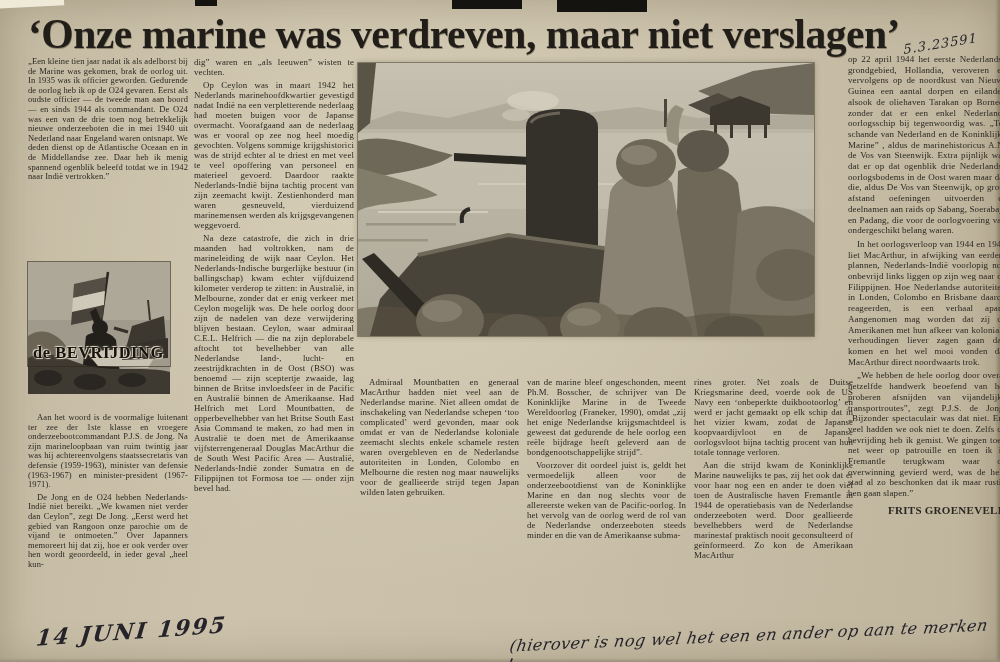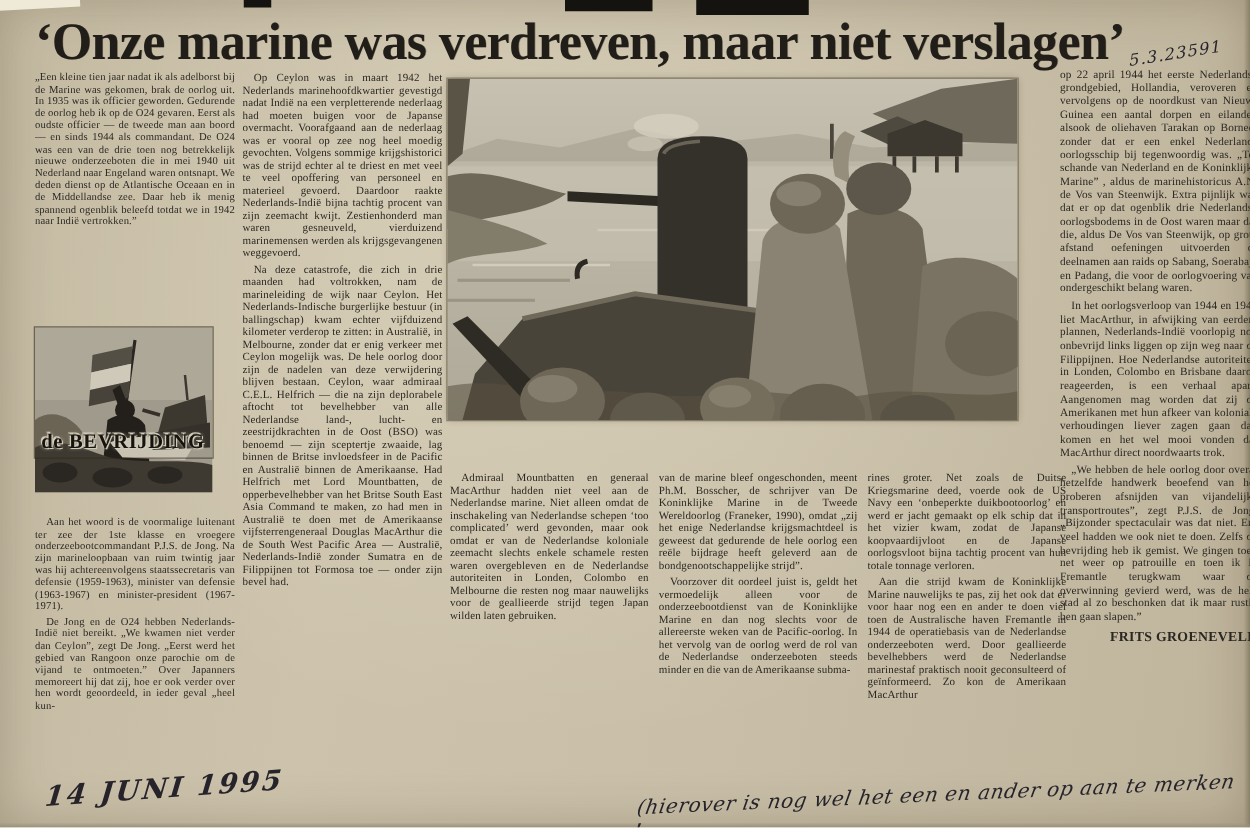--- a/index.html
+++ b/index.html
@@ -111,20 +111,21 @@
     </svg>
     <div class="inset-label">de BEVRIJDING</div>
   </div>
 
   <div class="col c1b">
     <p>Aan het woord is de voormalige luitenant ter zee der 1ste klasse en vroegere onderzeebootcommandant P.J.S. de Jong. Na zijn marineloopbaan van ruim twintig jaar was hij achtereenvolgens staatssecretaris van defensie (1959-1963), minister van defensie (1963-1967) en minister-president (1967-1971).</p>
     <p>De Jong en de O24 hebben Nederlands-Indië niet bereikt. „We kwamen niet verder dan Ceylon”, zegt De Jong. „Eerst werd het gebied van Rangoon onze parochie om de vijand te ontmoeten.” Over Japanners memoreert hij dat zij, hoe er ook verder over hen wordt geoordeeld, in ieder geval „heel kun-</p>
   </div>
 
   <div class="col c2">
+    <p class="cont">dig” waren en „als leeuwen” wisten te vechten.</p>
     <p>Op Ceylon was in maart 1942 het Nederlands marinehoofdkwartier gevestigd nadat Indië na een verpletterende nederlaag had moeten buigen voor de Japanse overmacht. Voorafgaand aan de nederlaag was er vooral op zee nog heel moedig gevochten. Volgens sommige krijgshistorici was de strijd echter al te driest en met veel te veel opoffering van personeel en materieel gevoerd. Daardoor raakte Nederlands-Indië bijna tachtig procent van zijn zeemacht kwijt. Zestienhonderd man waren gesneuveld, vierduizend marinemensen werden als krijgsgevangenen weggevoerd.</p>
     <p>Na deze catastrofe, die zich in drie maanden had voltrokken, nam de marineleiding de wijk naar Ceylon. Het Nederlands-Indische burgerlijke bestuur (in ballingschap) kwam echter vijfduizend kilometer verderop te zitten: in Australië, in Melbourne, zonder dat er enig verkeer met Ceylon mogelijk was. De hele oorlog door zijn de nadelen van deze verwijdering blijven bestaan. Ceylon, waar admiraal C.E.L. Helfrich — die na zijn deplorabele aftocht tot bevelhebber van alle Nederlandse land-, lucht- en zeestrijdkrachten in de Oost (BSO) was benoemd — zijn sceptertje zwaaide, lag binnen de Britse invloedsfeer in de Pacific en Australië binnen de Amerikaanse. Had Helfrich met Lord Mountbatten, de opperbevelhebber van het Britse South East Asia Command te maken, zo had men in Australië te doen met de Amerikaanse vijfsterrengeneraal Douglas MacArthur die de South West Pacific Area — Australië, Nederlands-Indië zonder Sumatra en de Filippijnen tot Formosa toe — onder zijn bevel had.</p>
   </div>
 
   <div class="main-photo">
     <svg viewBox="0 0 456 273">
       <defs>
         <linearGradient id="pg" x1="0" y1="0" x2="0" y2="1">
           <stop offset="0" stop-color="#c7c1b1"></stop>
           <stop offset="0.25" stop-color="#bfb9a9"></stop>

